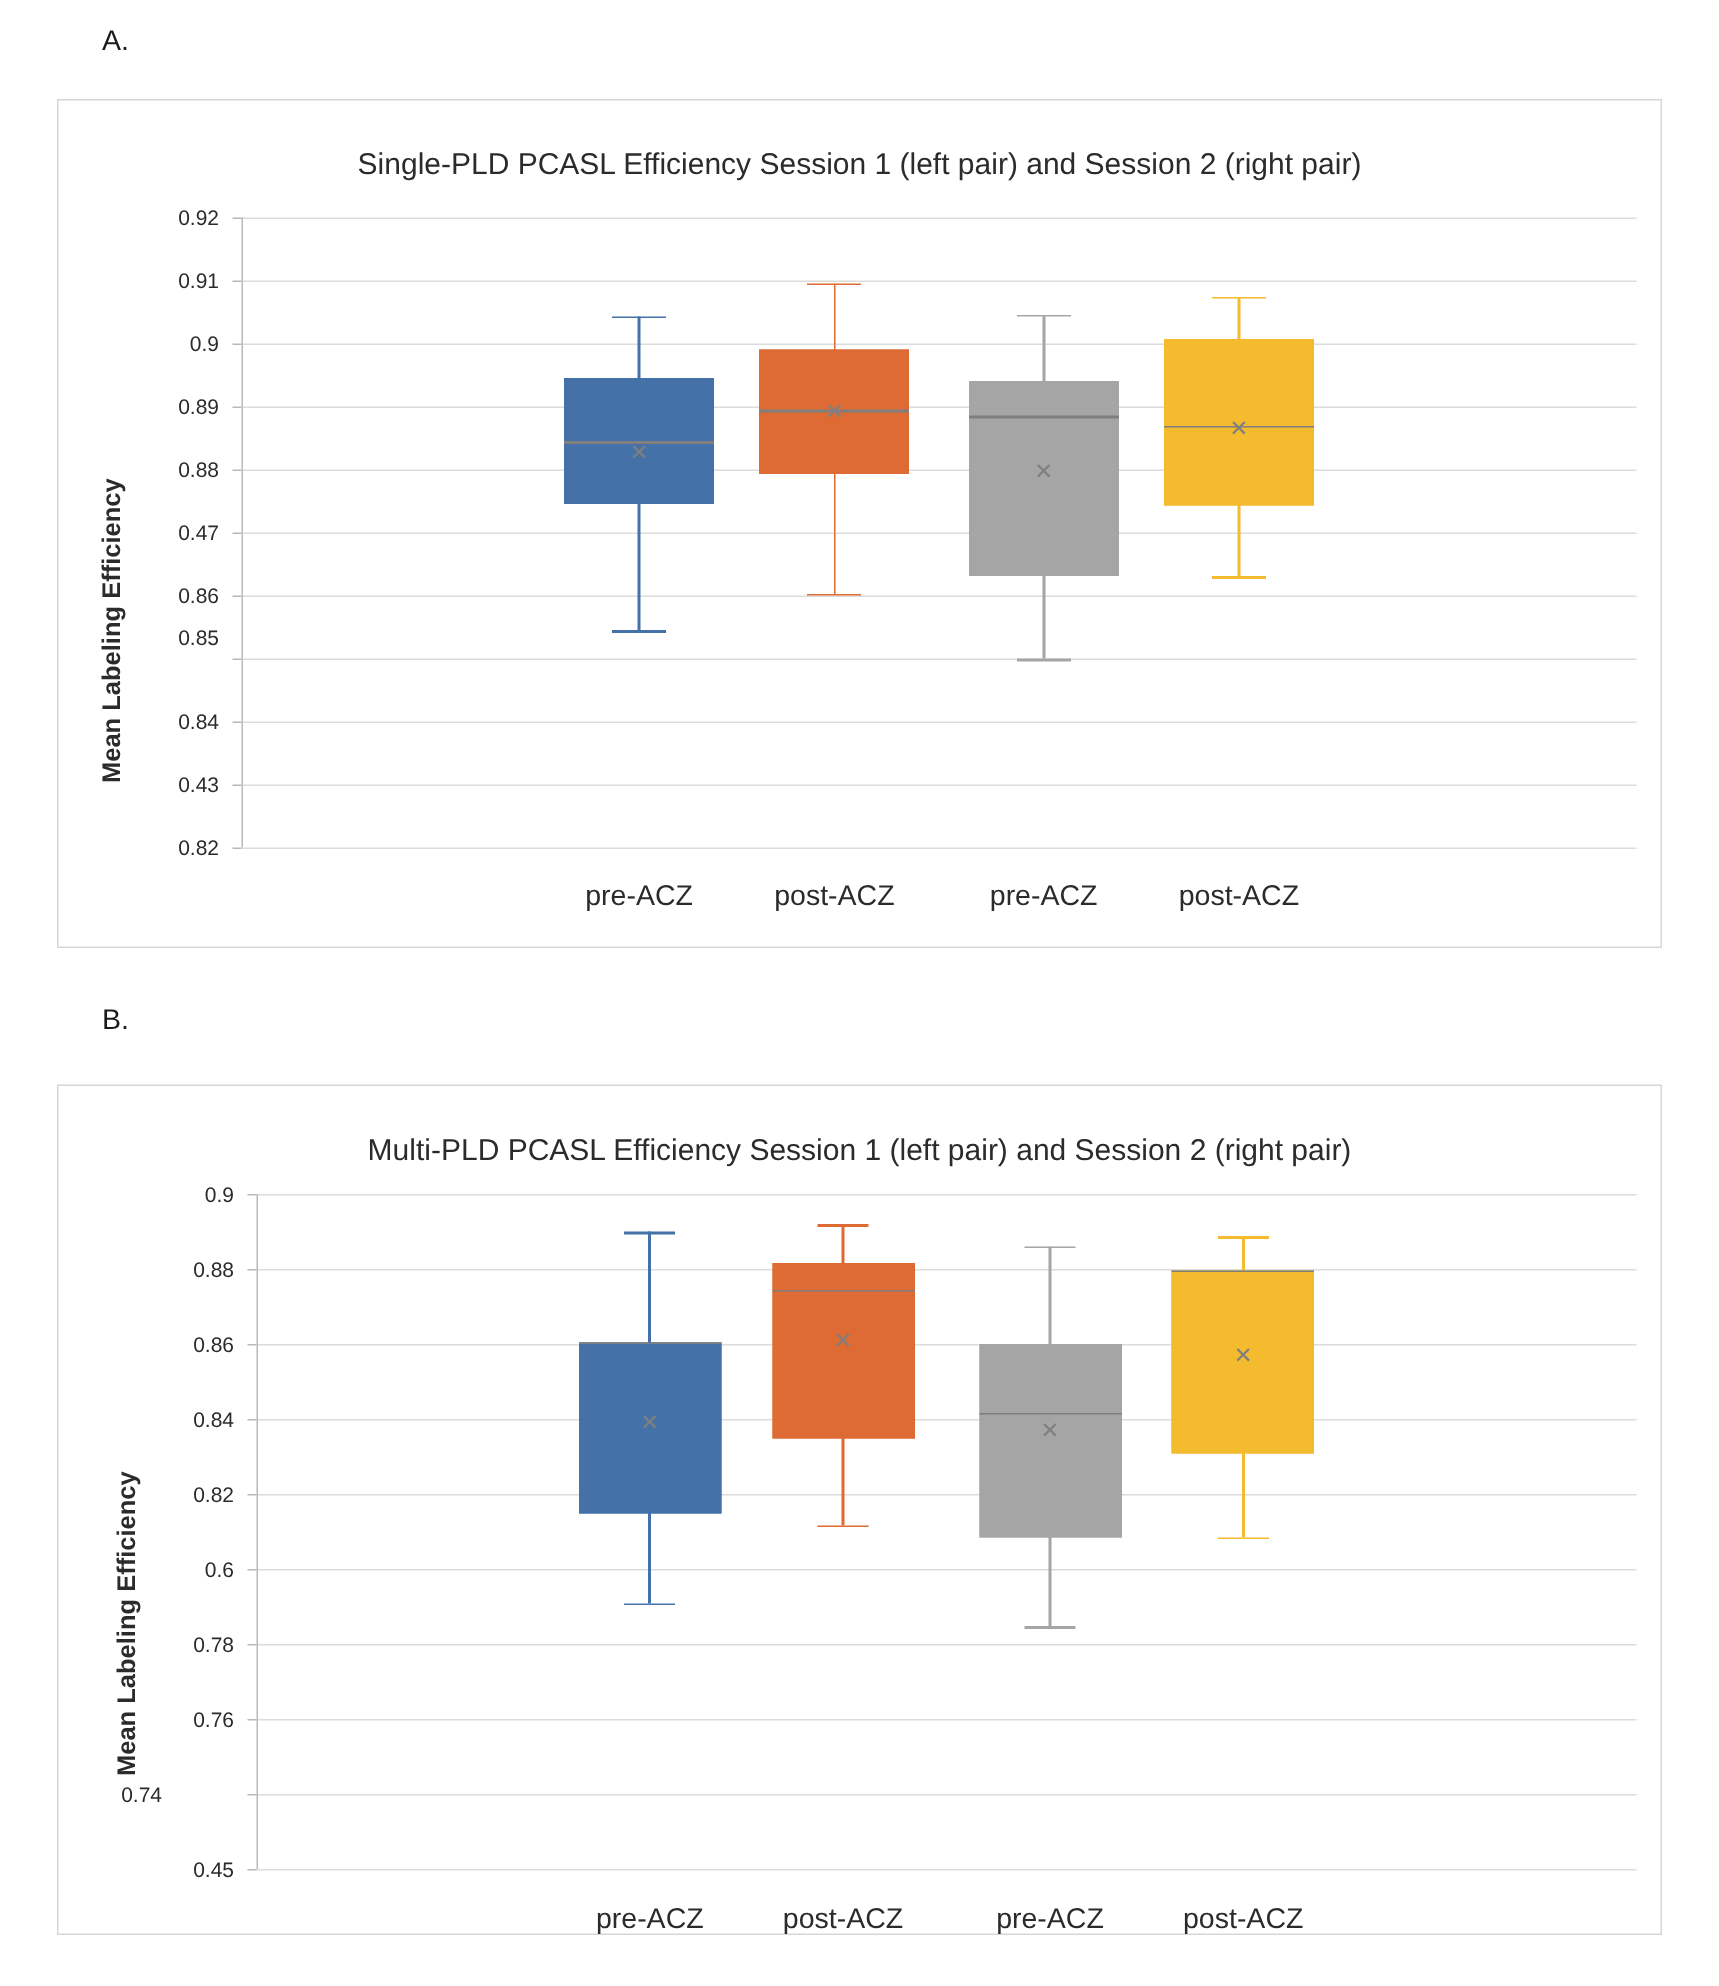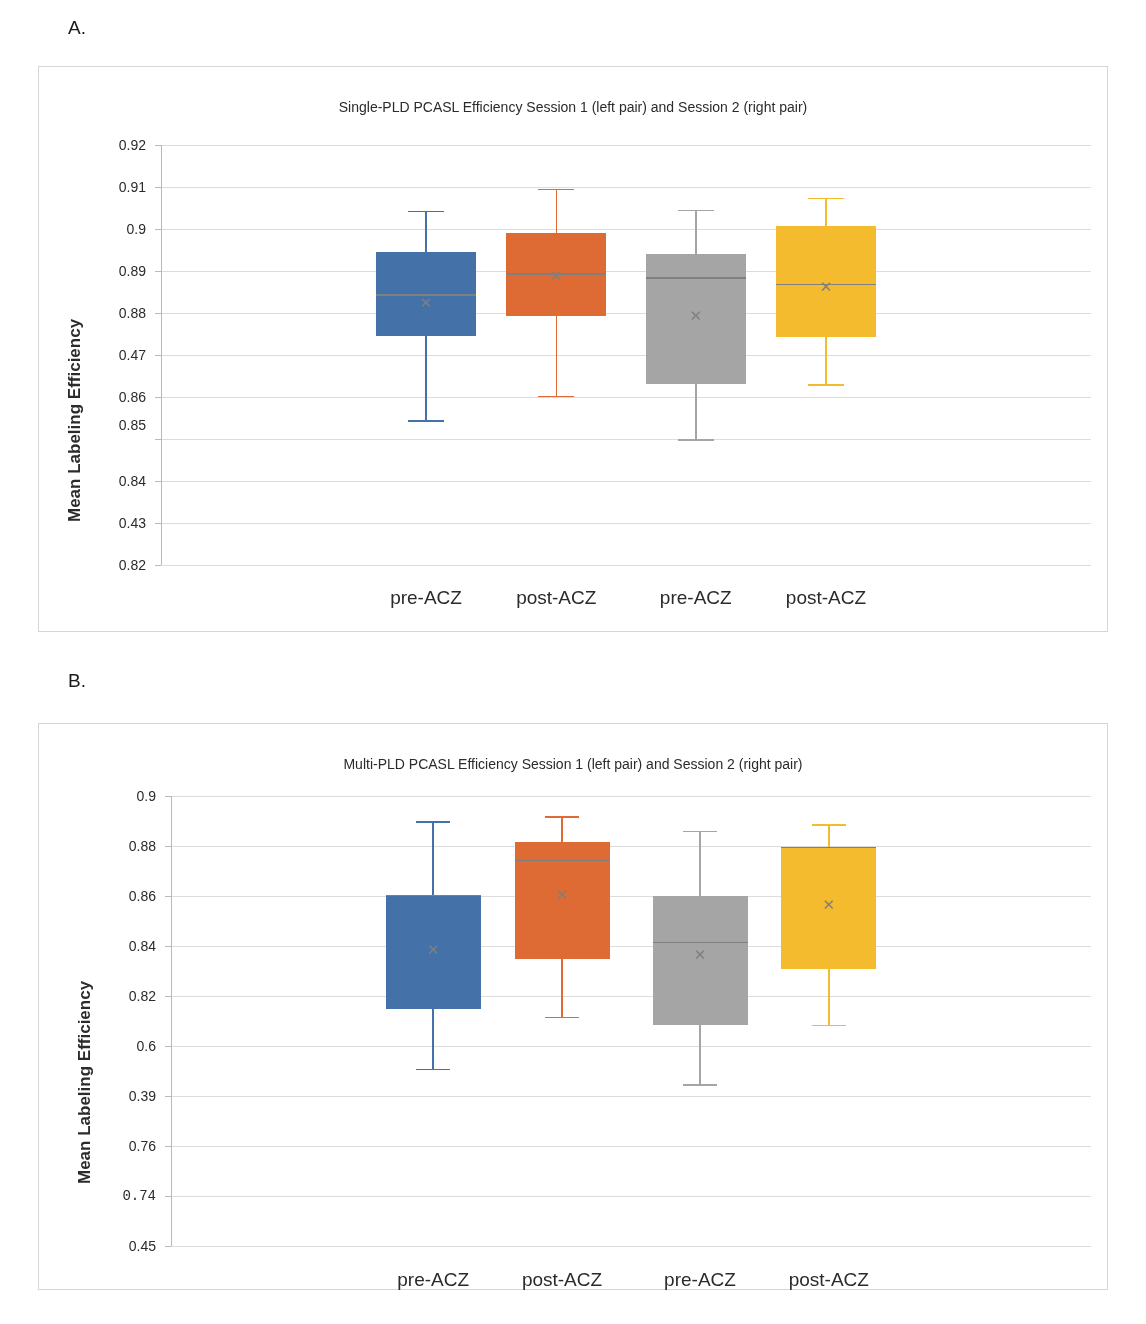--- a/index.html
+++ b/index.html
@@ -30,21 +30,21 @@
     background: #fff;
     box-sizing: border-box;
   }
   #panel-a-box { left: 38px; top: 66px; width: 1070px; height: 566px; }
   #panel-b-box { left: 38px; top: 723px; width: 1070px; height: 567px; }
 
   .chart-title {
     position: absolute;
     width: 100%;
     text-align: center;
-    font-size: 14px;
+    font-size: 20px;
     color: #2b2b2b;
     top: 32px;
     left: 0;
     font-family: "Liberation Sans", sans-serif;
   }
 
   .ylabel {
     position: absolute;
     transform: rotate(-90deg);
     transform-origin: left top;
@@ -200,27 +200,27 @@
 
 <div class="chart-box" id="panel-b-box">
   <div class="chart-title">Multi-PLD PCASL Efficiency Session 1 (left pair) and Session 2 (right pair)</div>
   <div class="ylabel" id="ylabel-b" style="left: 36px; top: 460px;">Mean Labeling Efficiency</div>
   <div class="plot" id="plot-b" style="left: 132px; top: 72px; width: 920px; height: 450px;">
       <div class="gridline" style="top: 450px;"></div>
       <div class="tickmark" style="top: 450px; left: -6px;"></div>
       <div class="ytick" style="top: 450px; right: 926px; width: 90px;">0.45</div>
       <div class="gridline" style="top: 400px;"></div>
       <div class="tickmark" style="top: 400px; left: -6px;"></div>
-      <div class="ytick" style="top: 400px; right: 926px; width: 90px; font-family: Liberation Mono, monospace;">0.74</div>
+      <div class="ytick" style="top: 400px; right: 974px; width: 90px;">0.74</div>
       <div class="gridline" style="top: 350px;"></div>
       <div class="tickmark" style="top: 350px; left: -6px;"></div>
       <div class="ytick" style="top: 350px; right: 926px; width: 90px;">0.76</div>
       <div class="gridline" style="top: 300px;"></div>
       <div class="tickmark" style="top: 300px; left: -6px;"></div>
-      <div class="ytick" style="top: 300px; right: 926px; width: 90px;">0.39</div>
+      <div class="ytick" style="top: 300px; right: 926px; width: 90px;">0.78</div>
       <div class="gridline" style="top: 250px;"></div>
       <div class="tickmark" style="top: 250px; left: -6px;"></div>
       <div class="ytick" style="top: 250px; right: 926px; width: 90px;">0.6</div>
       <div class="gridline" style="top: 200px;"></div>
       <div class="tickmark" style="top: 200px; left: -6px;"></div>
       <div class="ytick" style="top: 200px; right: 926px; width: 90px;">0.82</div>
       <div class="gridline" style="top: 150px;"></div>
       <div class="tickmark" style="top: 150px; left: -6px;"></div>
       <div class="ytick" style="top: 150px; right: 926px; width: 90px;">0.84</div>
       <div class="gridline" style="top: 100px;"></div>

